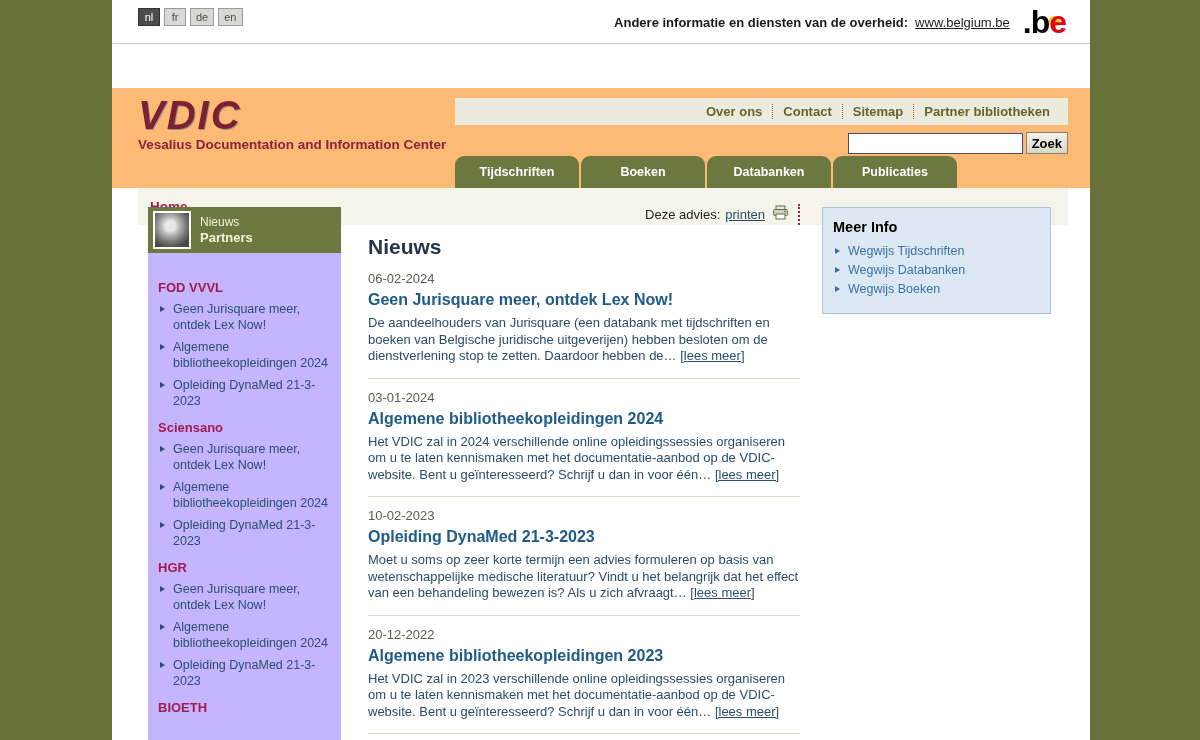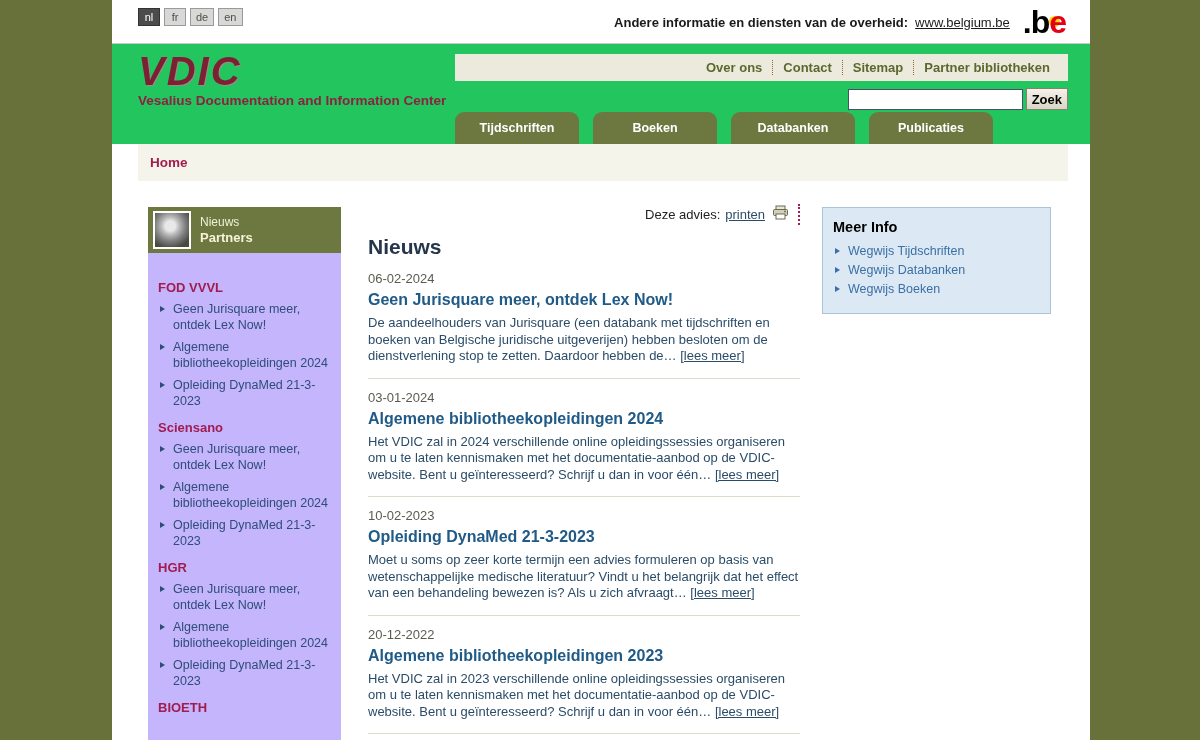--- a/index.html
+++ b/index.html
@@ -16,35 +16,35 @@
   .lang.active { background:#4c4c4c; color:#ffffff; border-color:#333; }
   .topbar-right { position:absolute; right:24px; top:6px; display:flex; align-items:center; gap:7px; }
   .gov-text { font-size:13px; font-weight:bold; color:#1a1a1a; }
   .gov-link { font-size:13px; color:#1a1a1a; text-decoration:underline; cursor:pointer; }
   .be-logo { position:relative; font-size:32px; font-weight:900; line-height:1; letter-spacing:-1px; margin-left:6px; }
   .be-logo .black { color:#000; position:relative; z-index:2; }
   .be-logo .red { color:#e3001b; position:relative; z-index:2; }
   .be-logo .yellow { position:absolute; right:6px; top:10px; width:11px; height:11px; background:#ffd500; border-radius:50%; z-index:1; }
 
   
-  .header { position:relative; height:100px; background:#22c55e; }
+  .header { position:relative; height:100px; background:#fdba74;margin-top:44px; }
   .brand { position:absolute; left:26px; top:6px; cursor:pointer; }
   .brand-title { font-size:40px; line-height:1.05; font-weight:bold; font-style:italic; color:#7c2133;
                  letter-spacing:2px; text-shadow:1px 1px 0 #9a8f84; }
   .brand-sub { font-size:13.5px; font-weight:bold; color:#8d2140; margin-top:1px; }
   .util-bar { position:absolute; left:343px; right:22px; top:10px; height:27px; background:#ebeadc; }
   .util-bar ul { list-style:none; display:flex; justify-content:flex-end; align-items:center; height:100%; padding-right:8px; }
   .util-bar li { display:flex; align-items:center; padding:0 10px; }
   .util-bar li + li { border-left:1px dotted #97652f; }
   .util-bar a { font-size:13px; font-weight:bold; color:#5c682e; text-decoration:none; cursor:pointer; }
   .search { position:absolute; right:22px; top:44px; display:flex; align-items:center; gap:3px; }
   .search input { width:175px; height:21px; border:1px solid #46506b; font-size:12px; padding:0 4px; }
   .search button { height:22px; padding:0 5px; font-size:13px; font-weight:bold; color:#000;
                    background:linear-gradient(#f4f2ea,#d9d6c7); border:1px solid #84816f; cursor:pointer; }
-  .tabs { position:absolute; left:343px; bottom:0; display:flex; gap:14px; }
+  .tabs { position:absolute; left:343px; bottom:0; display:flex; gap:2px; }
   .tab { width:124px; height:32px; background:#6d7840; color:#fff; font-weight:bold; font-size:12.5px;
          display:flex; align-items:center; justify-content:center; border-radius:9px 9px 0 0;
          text-decoration:none; cursor:pointer; }
 
   
   .crumb { height:37px; margin-left:26px; margin-right:22px; background:#f5f4ea; display:flex; align-items:center; padding-left:12px; }
   .crumb a { font-size:13.5px; font-weight:bold; color:#a21c4f; text-decoration:none; cursor:pointer; }
 
   
   .content { position:absolute; left:0; right:0; top:207px; bottom:0; }

